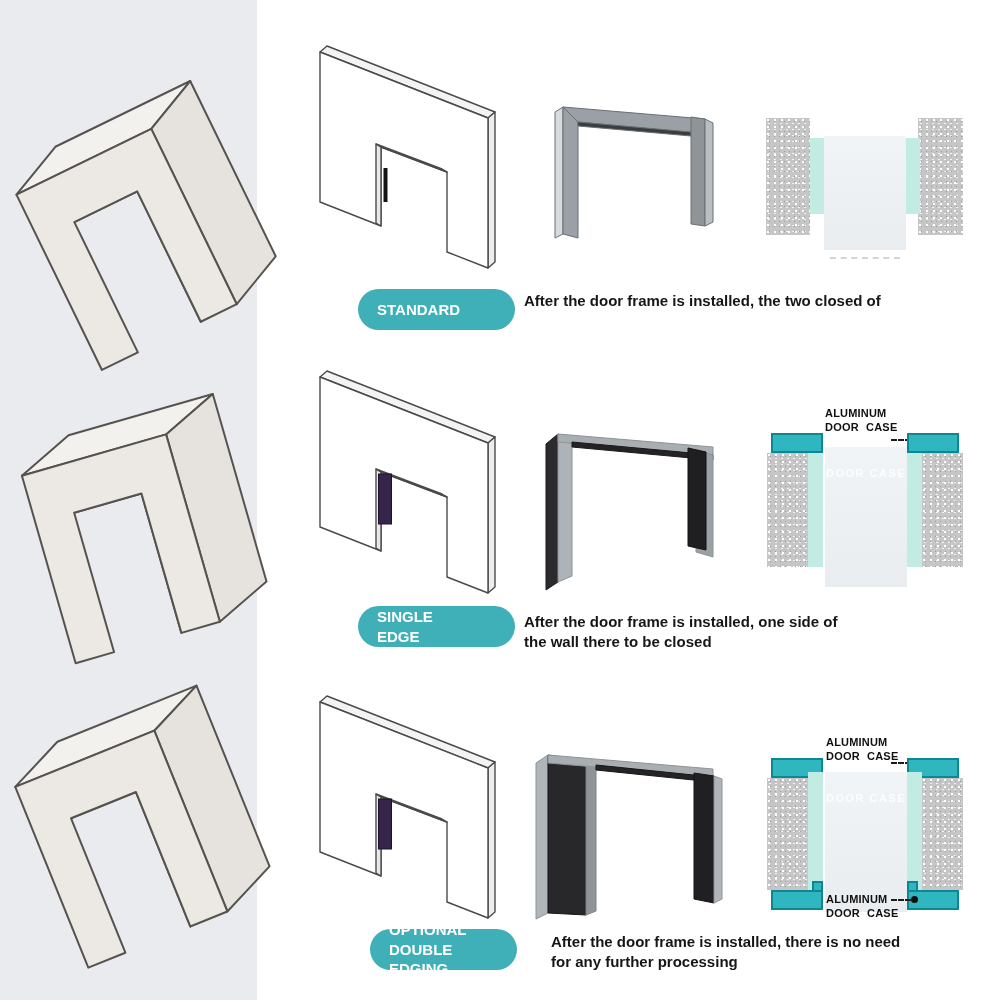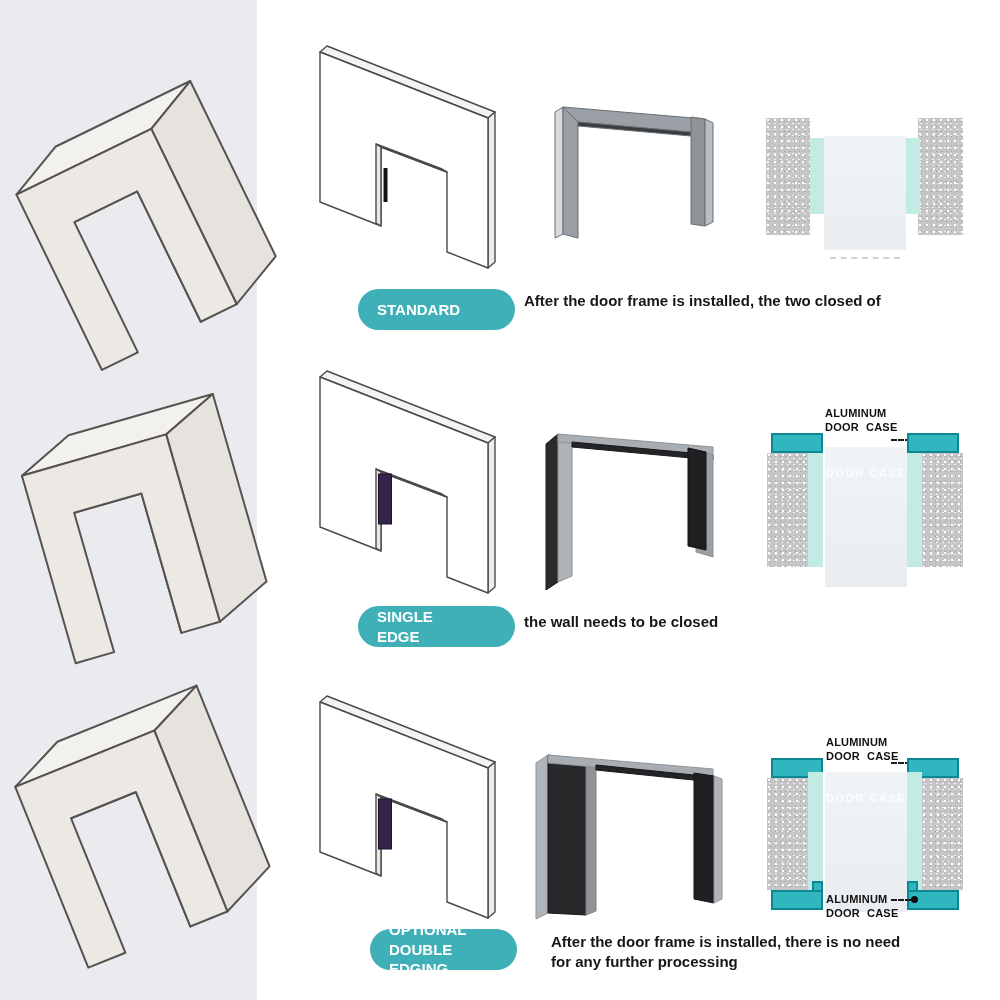--- a/index.html
+++ b/index.html
@@ -168,21 +168,22 @@
   <div class="abs panel" style="left:65px;top:42px;width:82px;height:140px;display:flex;align-items:flex-start">
     <div class="doorcase-text" style="margin-top:20px">DOOR CASE</div>
   </div>
 </div>
 
 <div class="abs badge" style="left:358px;top:606px;width:157px;height:41px">
   <span>OPTIONAL SINGLE</span>
   <span>EDGE WRAPPING</span>
 </div>
 <div class="abs desc" style="left:524px;top:612px">
-  <span style="display:block">the wall needs to be closed</span>
+  <span style="display:block">After the door frame is installed, one side of</span>
+  <span style="display:block">the wall there to be closed</span>
 </div>
 
 <svg class="abs" style="left:300px;top:685px" width="210" height="260" viewBox="0 0 210 260">
   <use href="#wall-shape"></use>
   <rect x="78.5" y="114" width="13" height="50" fill="#36254a" stroke="#1e1130" stroke-width="1"></rect>
 </svg>
 
 <svg class="abs" style="left:528px;top:745px" width="200" height="175" viewBox="0 0 200 175">
   <g stroke-width="1">
     <polygon points="8,18 20,10 20,168 8,174" fill="#b0b5b9" stroke="#8e9397"></polygon>

